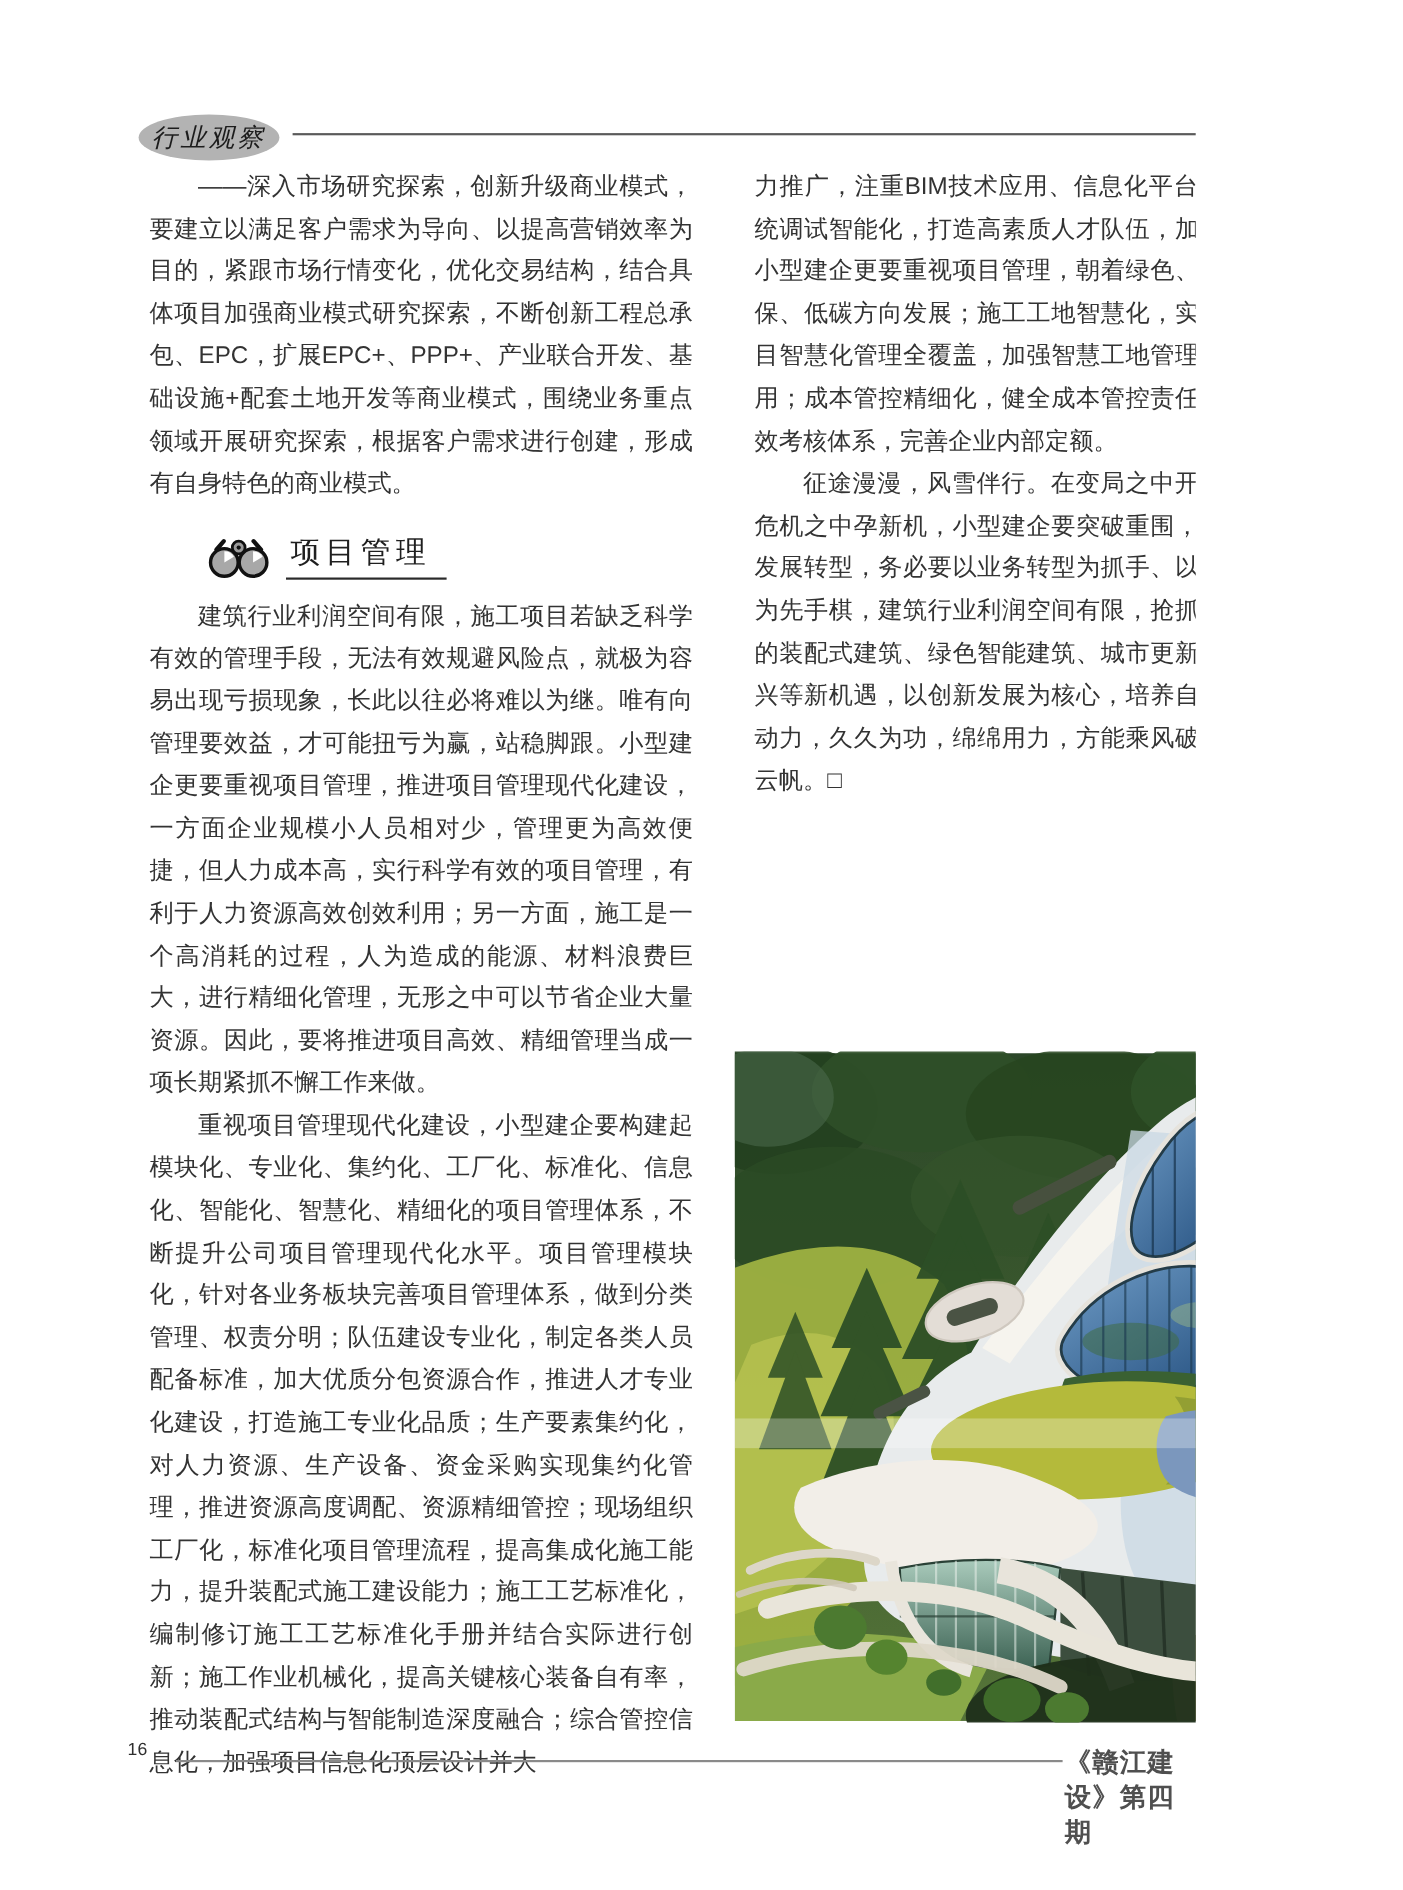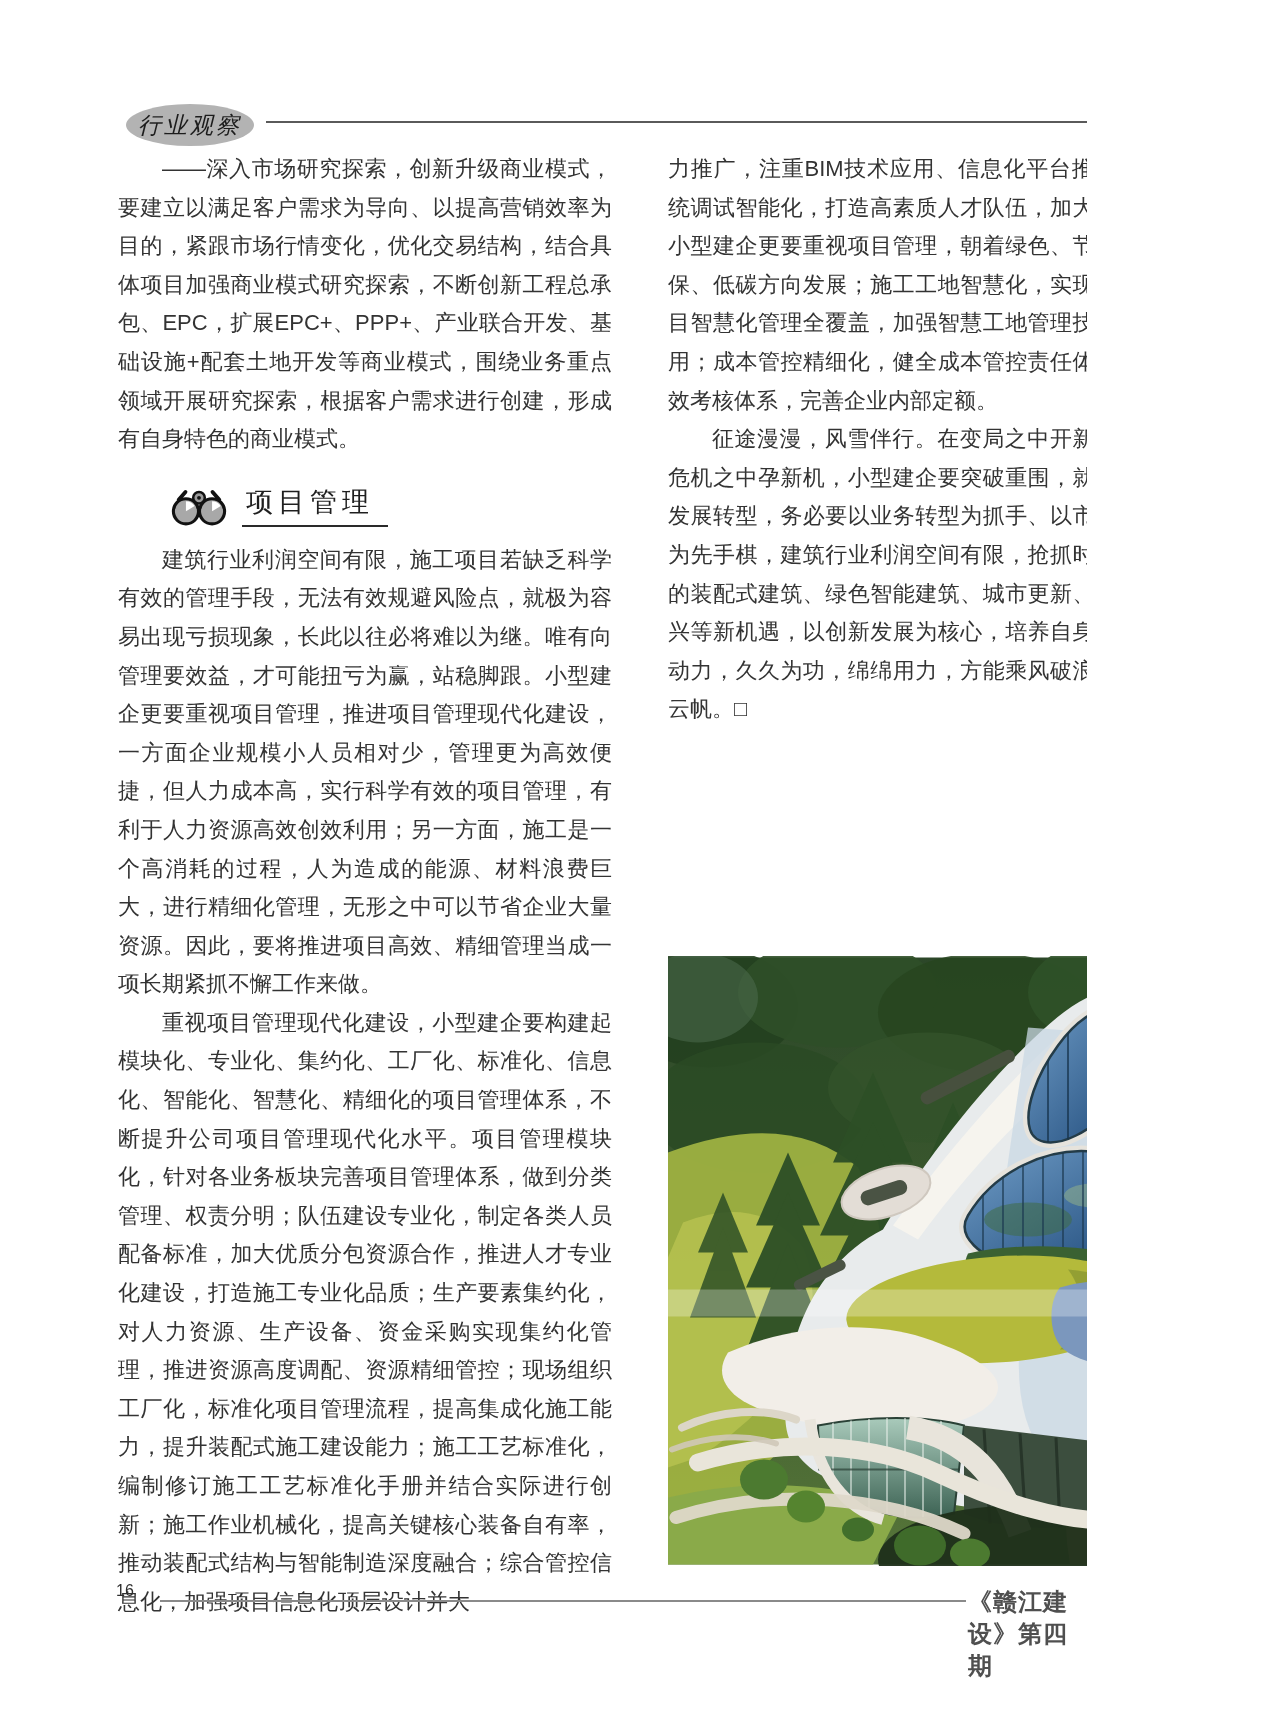--- a/index.html
+++ b/index.html
@@ -15,21 +15,21 @@
     position:absolute;left:126px;top:104px;width:128px;height:42px;
     background:#b3b3b3;border-radius:50%;
     display:flex;align-items:center;justify-content:center;
     font-family:"Liberation Serif","DejaVu Serif",serif;
     font-style:italic;font-size:23px;color:#1c1c1c;letter-spacing:3px;
   }
   .header-rule{
     position:absolute;left:266px;top:121px;width:894px;height:2px;background:#5a5a5a;
   }
   
-  .col{position:absolute;top:150px;width:494px;}
+  .col{position:absolute;top:150px;width:494px;margin-left:18px;}
   .col-left{left:118px;}
   .col-right{left:668px;}
   .col p{
     margin:0;font-size:22px;line-height:38.6px;color:#333;
     text-align:justify;
   }
   .indent{text-indent:2em;}
   
   .section-heading{
     display:flex;align-items:flex-end;gap:14px;

